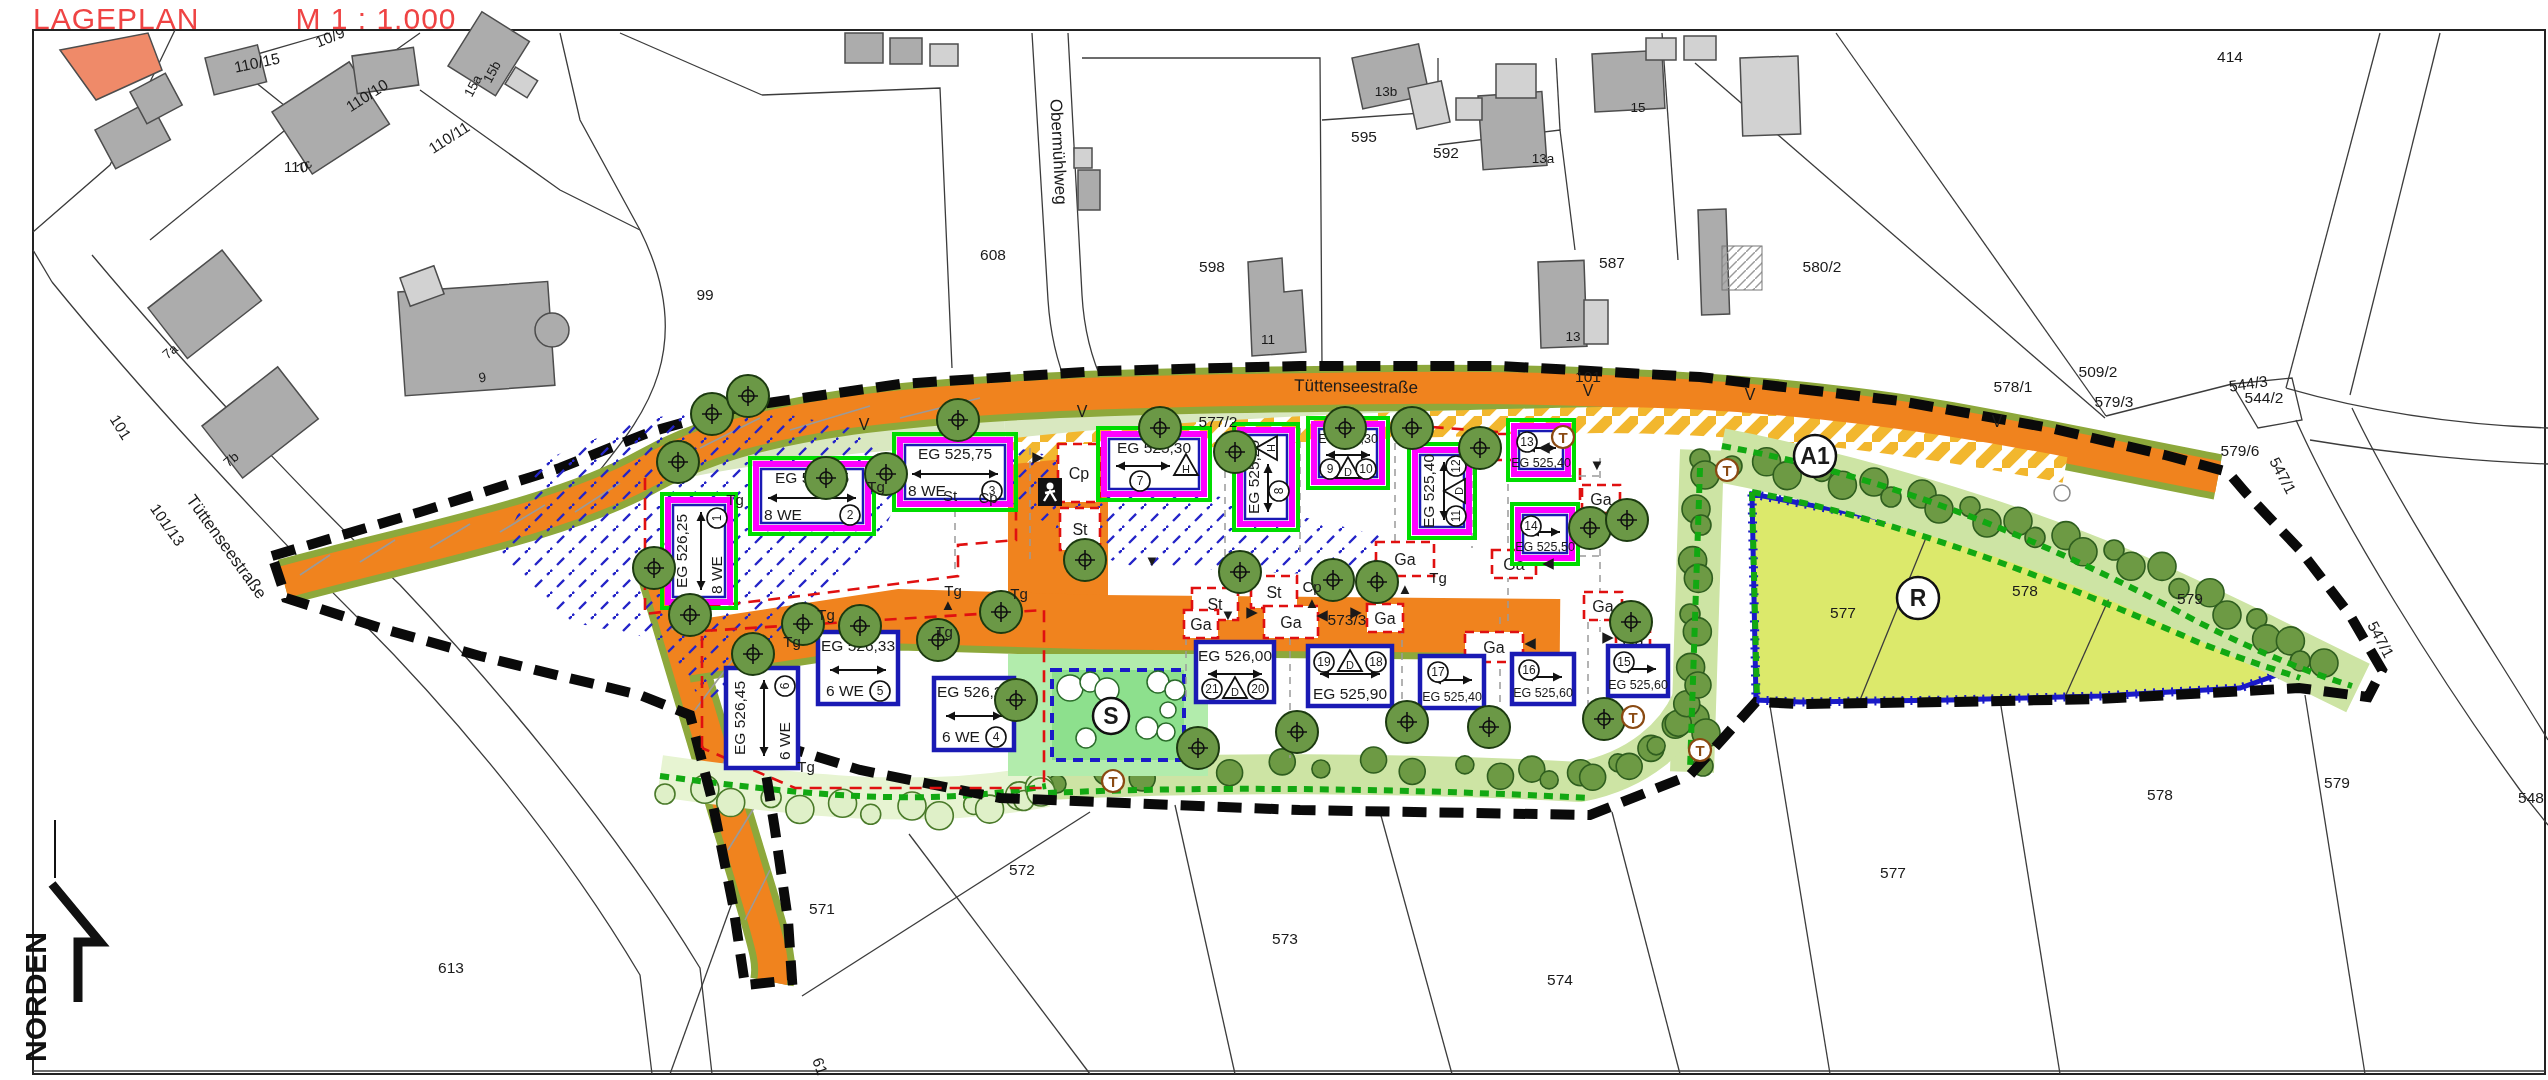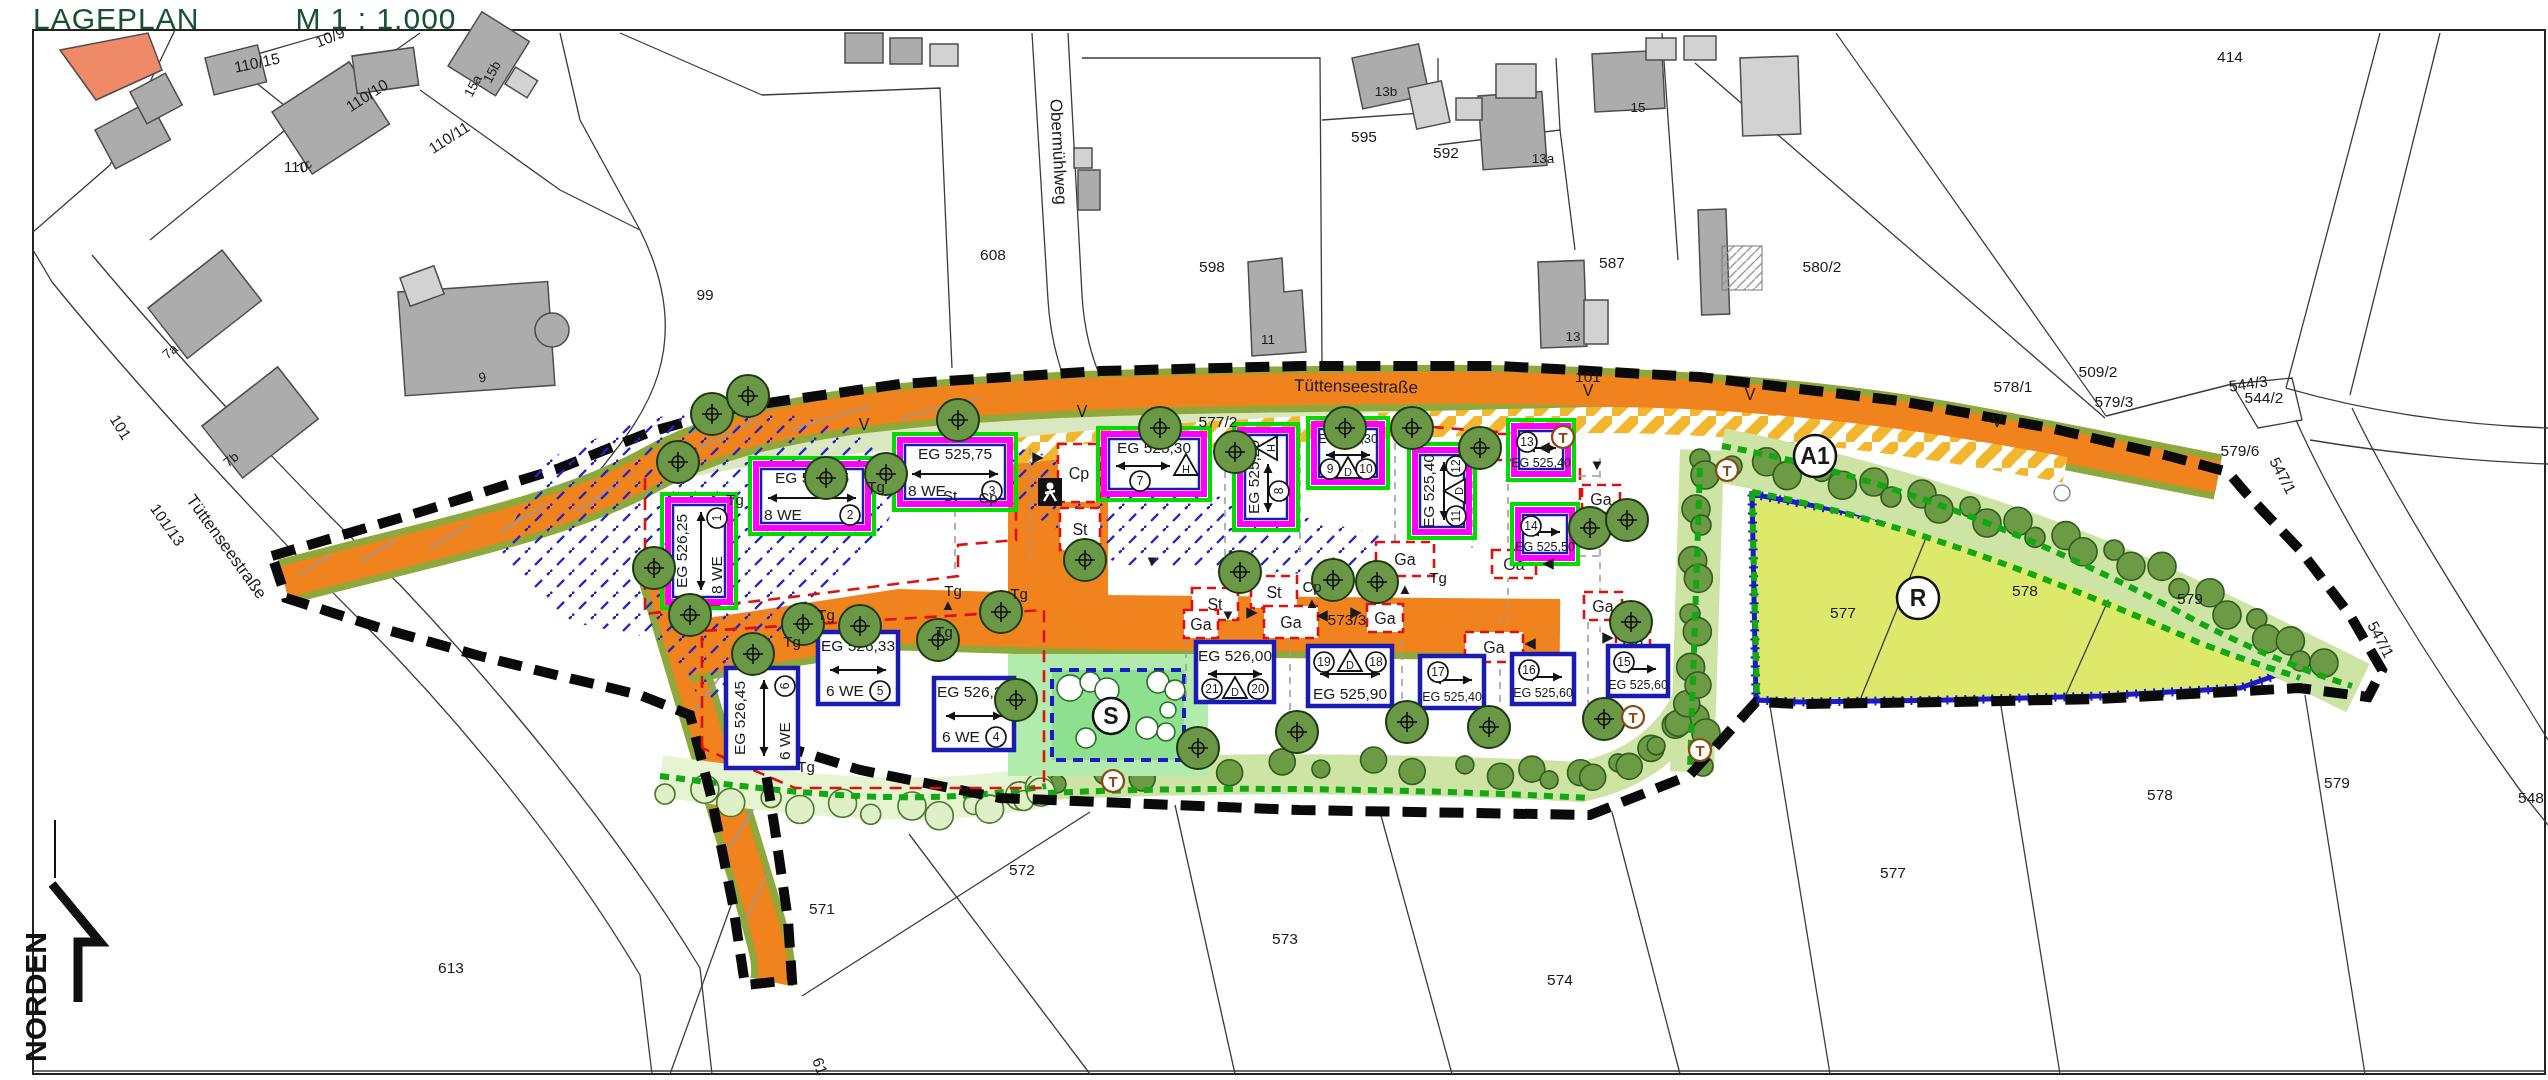--- a/index.html
+++ b/index.html
@@ -1,18 +1,18 @@
 <!DOCTYPE html>
 <html><head>
 <meta charset="utf-8">
 <style>
   html,body{margin:0;padding:0;background:#fff;}
   body{width:2548px;height:1080px;position:relative;font-family:"Liberation Sans",sans-serif;}
   .header{position:absolute;left:33px;top:2px;display:flex;gap:96px;align-items:baseline;z-index:5;}
-  .header .t{font-size:30px;color:#14532d;letter-spacing:1px;}
+  .header .t{font-size:30px;color:#ef4444;letter-spacing:1px;}
   #map{position:absolute;left:0;top:0;}
   text{font-family:"Liberation Sans",sans-serif;}
 </style>
 </head>
 <body>
 
 <div class="header">
   <span class="t">LAGEPLAN</span>
   <span class="t">M 1 : 1.000</span>
 </div>

